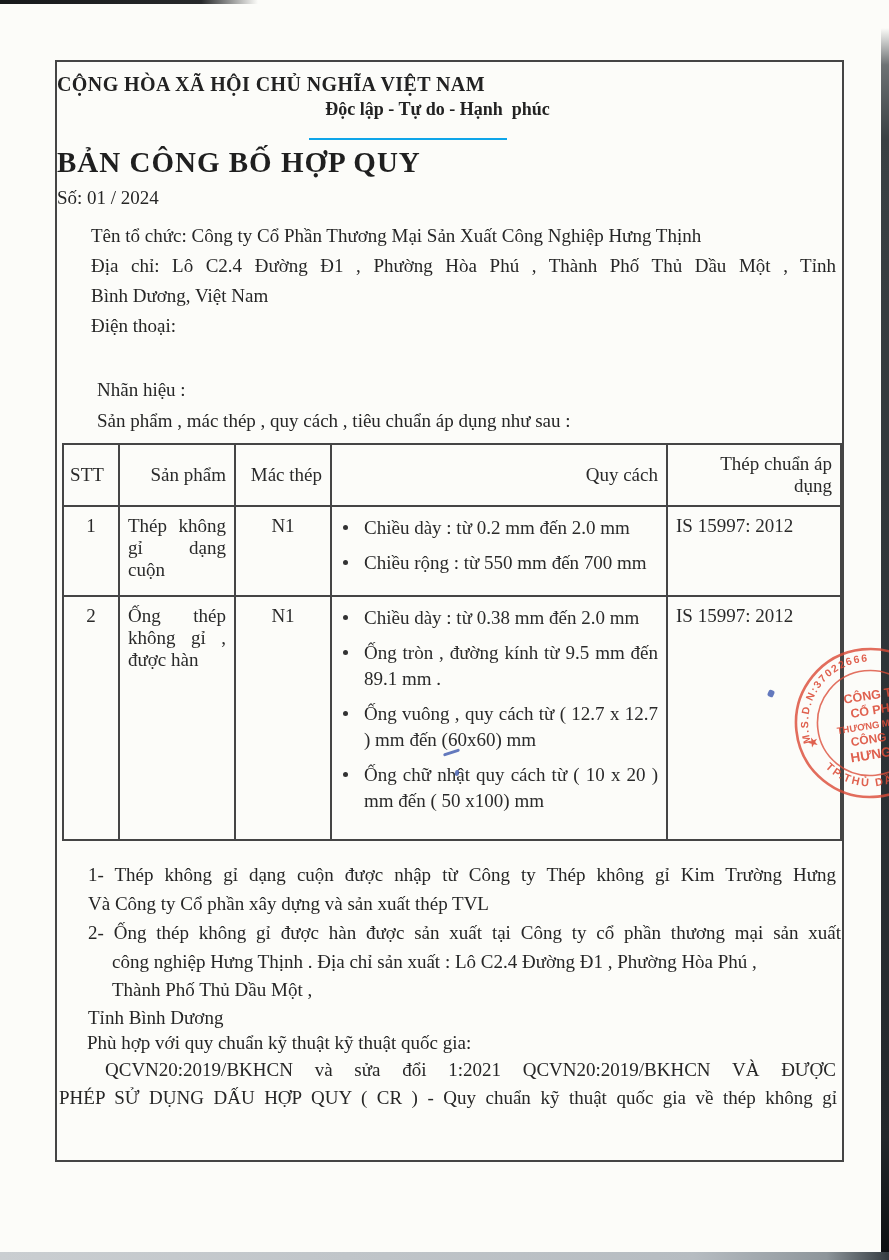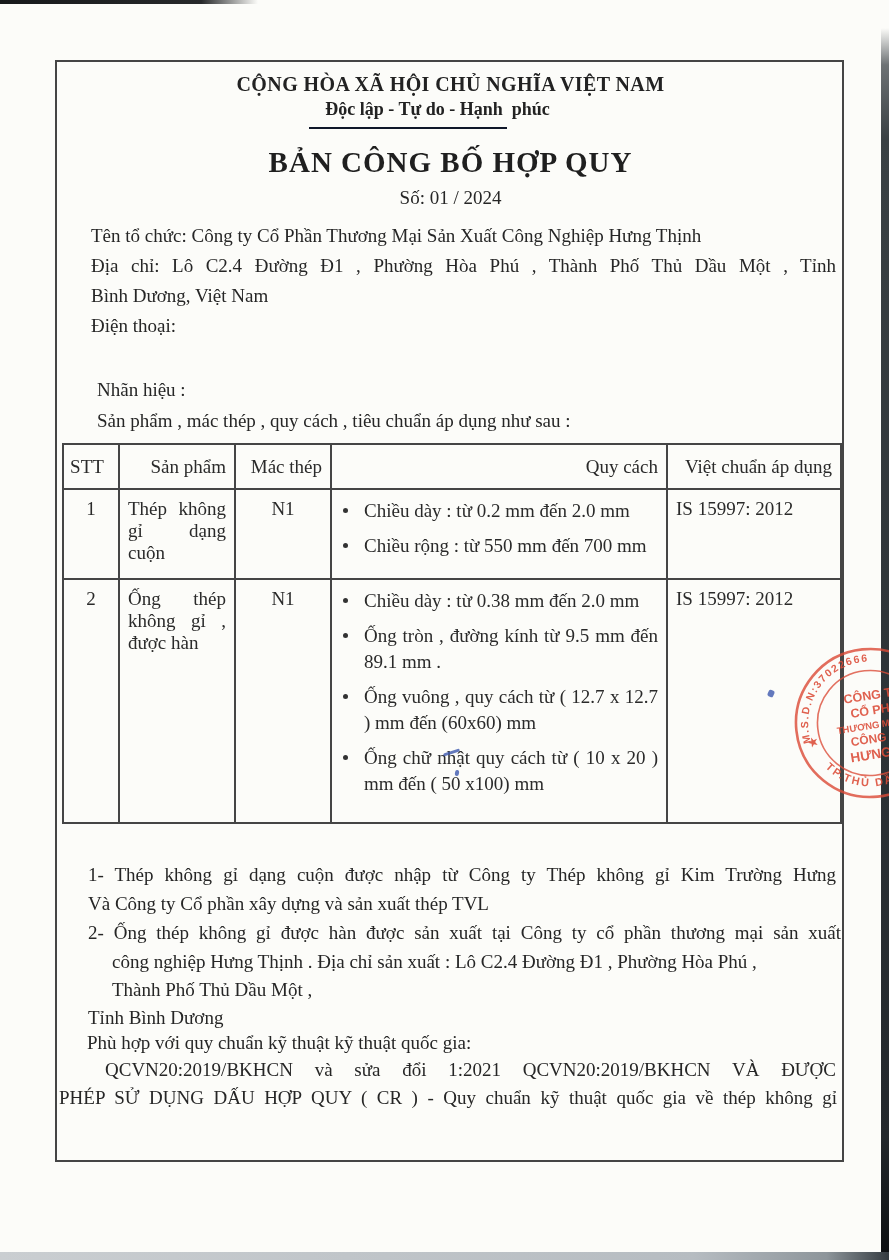--- a/index.html
+++ b/index.html
@@ -10,24 +10,24 @@
   .scan-top{position:absolute;left:0;top:0;width:258px;height:4px;
     background:linear-gradient(to right,#17191b 0%,#27292b 78%,rgba(40,44,46,0) 100%);}
   .scan-right{position:absolute;left:881px;top:28px;width:8px;height:1232px;
     background:linear-gradient(to bottom,rgba(62,68,72,0) 0%,rgba(62,68,72,.75) 3%,#3a4144 9%,#2d3337 55%,#23282c 90%,#0b0e10 100%);}
   .scan-bottom{position:absolute;left:0;top:1252px;width:889px;height:8px;
     background:linear-gradient(to right,#caced1 0%,#b6bcc1 78%,#8d959a 93%,#343b40 100%);}
 
   .frame{position:absolute;left:55px;top:60px;width:789px;height:1102px;border:2px solid #454545;box-sizing:border-box;}
 
   .c{position:absolute;}
-  .center{left:57px;width:787px;text-align:center;}
+  .center{left:57px;width:787px;}
   .republic{top:73px;font-size:20px;font-weight:bold;letter-spacing:.4px;color:#222;}
   .motto{top:99px;left:57px;width:745px;text-align:center;font-size:18px;font-weight:bold;color:#222;}
-  .motto .ul{border-bottom:2px solid #0f172a;padding:0 4px 8px 16px;}
+  .motto .ul{border-bottom:2px solid #0ea5e9;padding:0 4px 19px 16px;}
   .motto .tail{margin-left:5px;}
   .doc-title{top:146px;font-size:29px;font-weight:bold;letter-spacing:1px;color:#1f1f1f;}
   .doc-number{top:187px;font-size:19px;}
 
   .bodyline{position:absolute;font-size:19px;line-height:24px;white-space:nowrap;}
   .wrapline{position:absolute;font-size:19px;line-height:24px;}
   .just{text-align:justify;text-align-last:justify;white-space:normal;}
   .bold{font-weight:bold;}
 
   
@@ -88,21 +88,21 @@
         <col style="width:96px">
         <col style="width:336px">
         <col style="width:174px">
     </colgroup>
     <thead>
       <tr>
         <th class="th-stt">STT</th>
         <th>Sản phẩm</th>
         <th>Mác thép</th>
         <th>Quy cách</th>
-        <th>Việt chuẩn áp dụng</th>
+        <th>Thép chuẩn áp dụng</th>
       </tr>
     </thead>
     <tbody>
       <tr class="r1">
         <td class="c-stt">1</td>
         <td class="c-prod">Thép không gỉ dạng cuộn</td>
         <td class="c-grade">N1</td>
         <td class="c-spec">
           <div class="bullet"><span class="dot"></span><span>Chiều dày : từ 0.2 mm đến 2.0 mm</span></div>
           <div class="bullet"><span class="dot"></span><span>Chiều rộng : từ 550 mm đến 700 mm</span></div>

